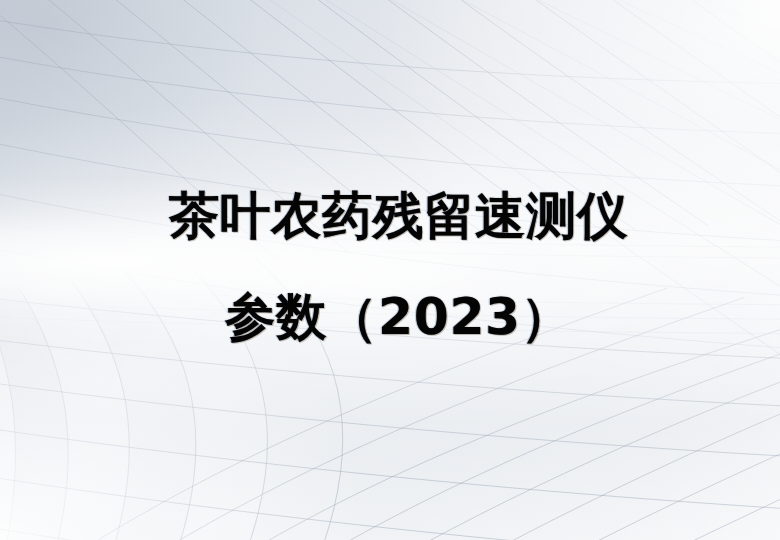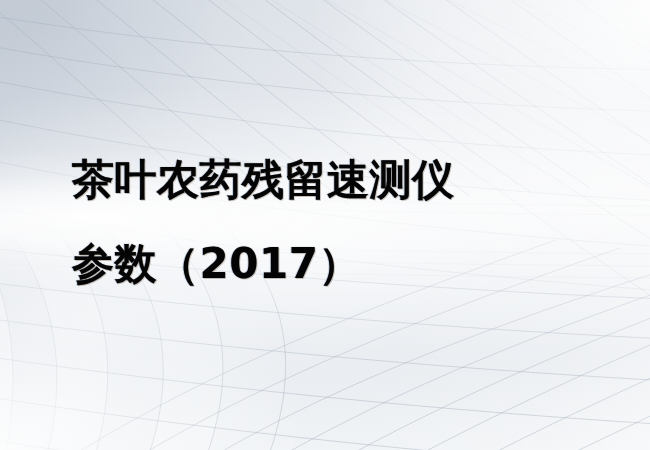--- a/index.html
+++ b/index.html
@@ -92,20 +92,21 @@
   #bg-mesh { position: absolute; inset: 0; }
   #bg-mesh svg { display: block; width: 650px; height: 450px; }
 
   
 
   #title-block {
     position: absolute;
     left: 72px;
     top: 138px;
     width: 520px;
+    text-align: center;
   }
 
   .title-line {
     font-size: 42px;
     font-weight: 700;
     line-height: 84px;
     color: #040404;
     letter-spacing: 0.5px;
     white-space: nowrap;
     text-shadow:
@@ -222,16 +223,16 @@
       </g>
     </svg>
   </div>
 
   <div class="bg-layer" id="bg-sweep"></div>
   <div class="bg-layer" id="bg-corner-tr"></div>
   <div class="bg-layer" id="bg-corner-bl"></div>
 
   <div id="title-block">
     <div class="title-line">茶叶农药残留速测仪</div>
-    <div class="title-line">参数（2017）</div>
+    <div class="title-line">参数（2023）</div>
   </div>
 
 </div>
 
 </body></html>

